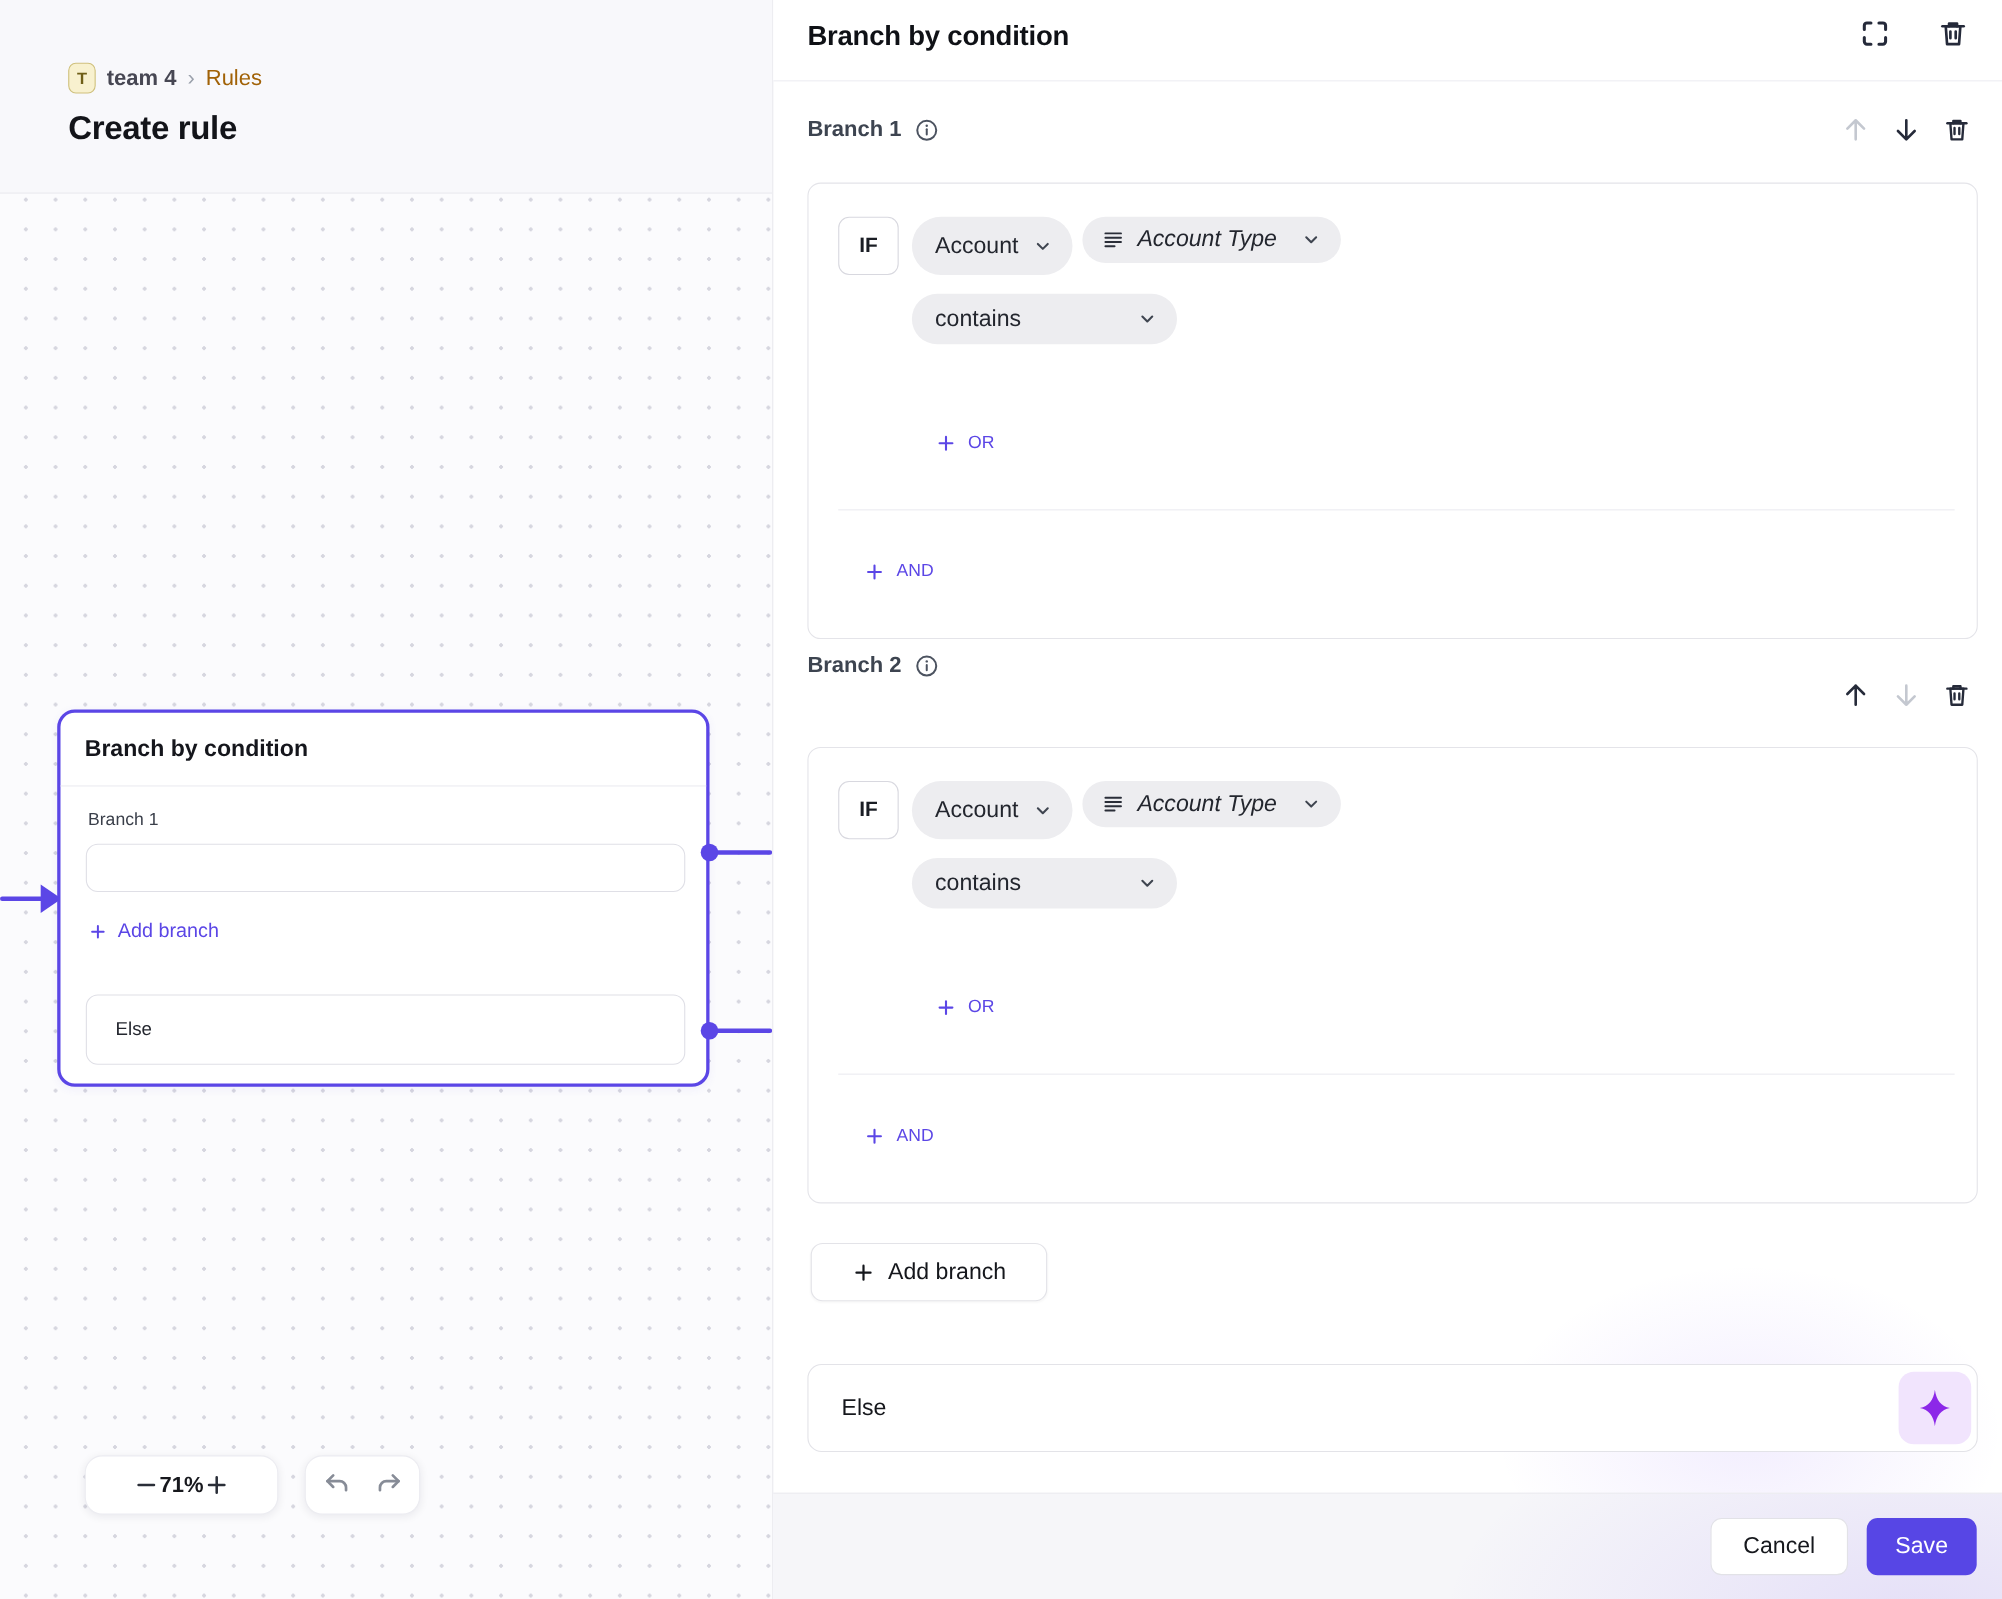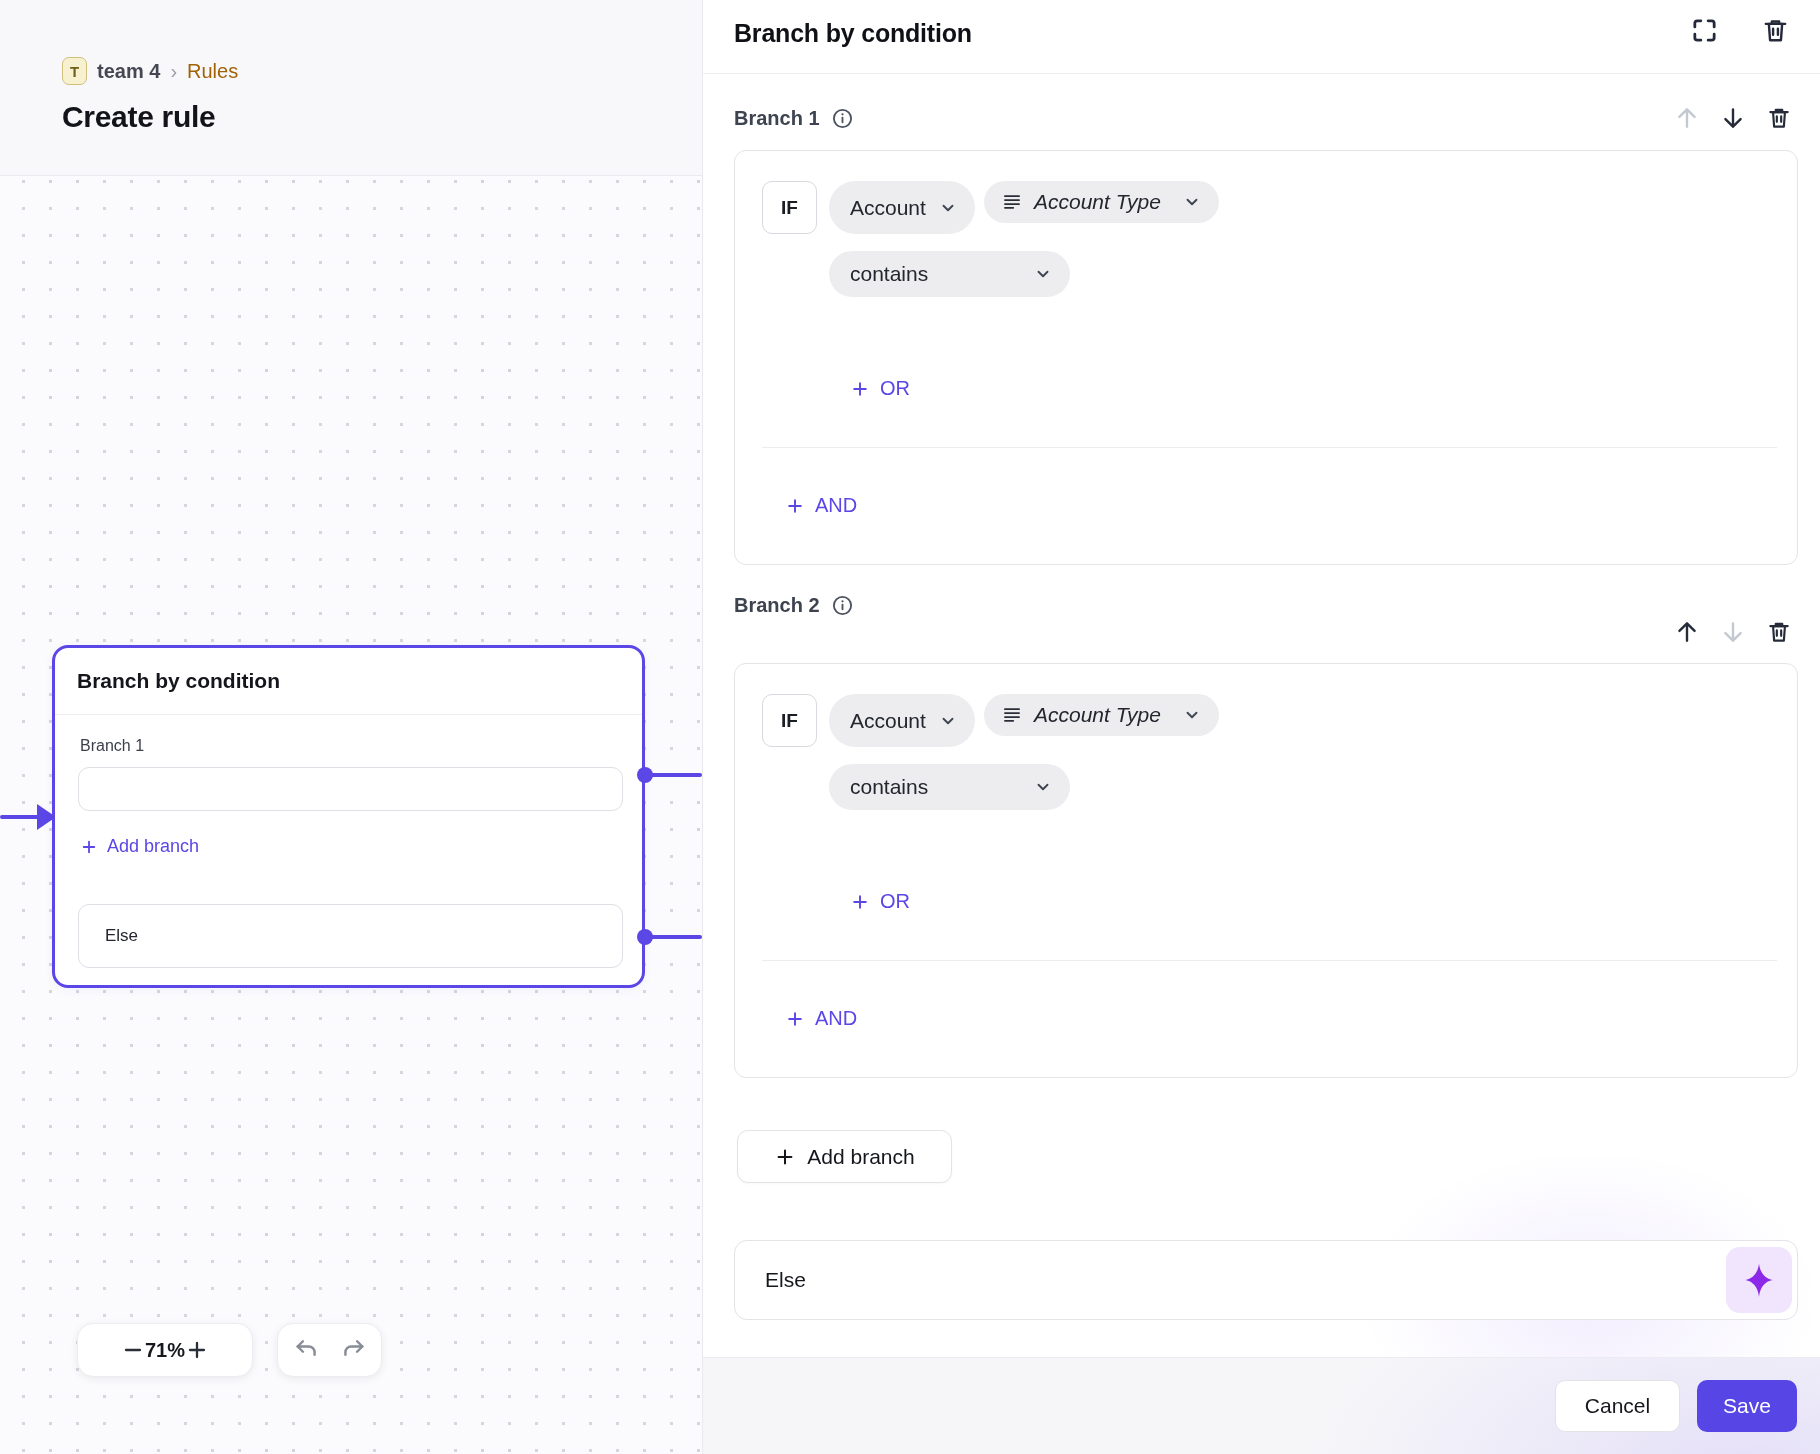--- a/index.html
+++ b/index.html
@@ -53,30 +53,30 @@
 
   .branch-head{position:absolute;left:31px;height:44px;display:flex;align-items:center;gap:11px;}
   .branch-head-1{top:96px;}
   .branch-head-2{top:583px;}
   .branch-label{font-size:20px;font-weight:600;color:#3d4450;}
   .branch-icons{position:absolute;right:28px;height:44px;display:flex;align-items:center;gap:20px;}
   .bi-1{top:96px;} .bi-2{top:610px;}
   .arrow-disabled{color:#c4c8d0;}
   .arrow-active{color:#262b3a;}
 
-  .cond-card{position:absolute;left:31px;width:1064px;height:415px;border:1.5px solid #e4e4e9;border-radius:12px;background:#fff;box-sizing:border-box;}
+  .cond-card{position:absolute;left:31px;width:1064px;height:415px;border:1.5px solid #e4e4e9;border-radius:12px;background:#fff;box-sizing:border-box;margin-top:16px;}
   .card-1{top:150px;} .card-2{top:663px;}
   .if-chip{position:absolute;left:27px;top:30px;width:55px;height:53px;border:1.5px solid #d8d8df;border-radius:10px;box-sizing:border-box;display:flex;align-items:center;justify-content:center;font-size:19px;font-weight:bold;color:#1a1d24;background:#fff;}
   .pill{position:absolute;background:#ededf0;border-radius:27px;display:flex;align-items:center;box-sizing:border-box;font-size:21px;color:#23262e;cursor:pointer;}
   .pill-object{left:94px;top:30px;width:146px;height:53px;padding:0 18px 0 21px;justify-content:space-between;align-items:center;}
   .pill-field{left:249px;top:30px;width:235px;height:42px;padding:0 18px;gap:12px;font-style:italic;}
   .pill-field .grow{flex:1;}
   .pill-operator{left:94px;top:100px;width:241px;height:46px;padding:0 18px 0 21px;justify-content:space-between;border-radius:23px;}
   .pill-value{left:345px;top:100px;width:690px;height:46px;padding:0 7px 0 30px;justify-content:space-between;border-radius:23px;}
-  .logic-link{position:absolute;display:flex;align-items:center;gap:10px;color:#5b46e6;font-size:20px;font-weight:500;cursor:pointer;}
+  .logic-link{position:absolute;display:flex;align-items:center;gap:10px;color:#5b46e6;font-size:16px;font-weight:500;cursor:pointer;}
   .or-link{left:115px;top:226px;}
   .and-link{left:50px;top:343px;}
   .or-divider{position:absolute;left:27px;right:20px;top:296px;height:1px;background:#ececf1;}
 
   .add-branch-btn{position:absolute;left:34px;top:1130px;width:215px;height:53px;background:#fff;border:1.5px solid #e3e3e8;border-radius:11px;box-sizing:border-box;display:flex;align-items:center;justify-content:center;gap:11px;font-size:21px;font-weight:500;color:#15171c;cursor:pointer;box-shadow:0 1px 2px rgba(20,20,40,0.03);}
 
   .else-card{position:absolute;left:31px;top:1240px;width:1064px;height:80px;border:1.5px solid #e3e3e8;border-radius:13px;box-sizing:border-box;background:#fff;display:flex;align-items:center;padding-left:30px;}
   .else-text{font-size:21px;color:#15171c;}
   .sparkle-btn{position:absolute;right:5px;top:6px;width:66px;height:66px;border-radius:14px;background:#f1e4fd;border:none;display:flex;align-items:center;justify-content:center;cursor:pointer;}
 

